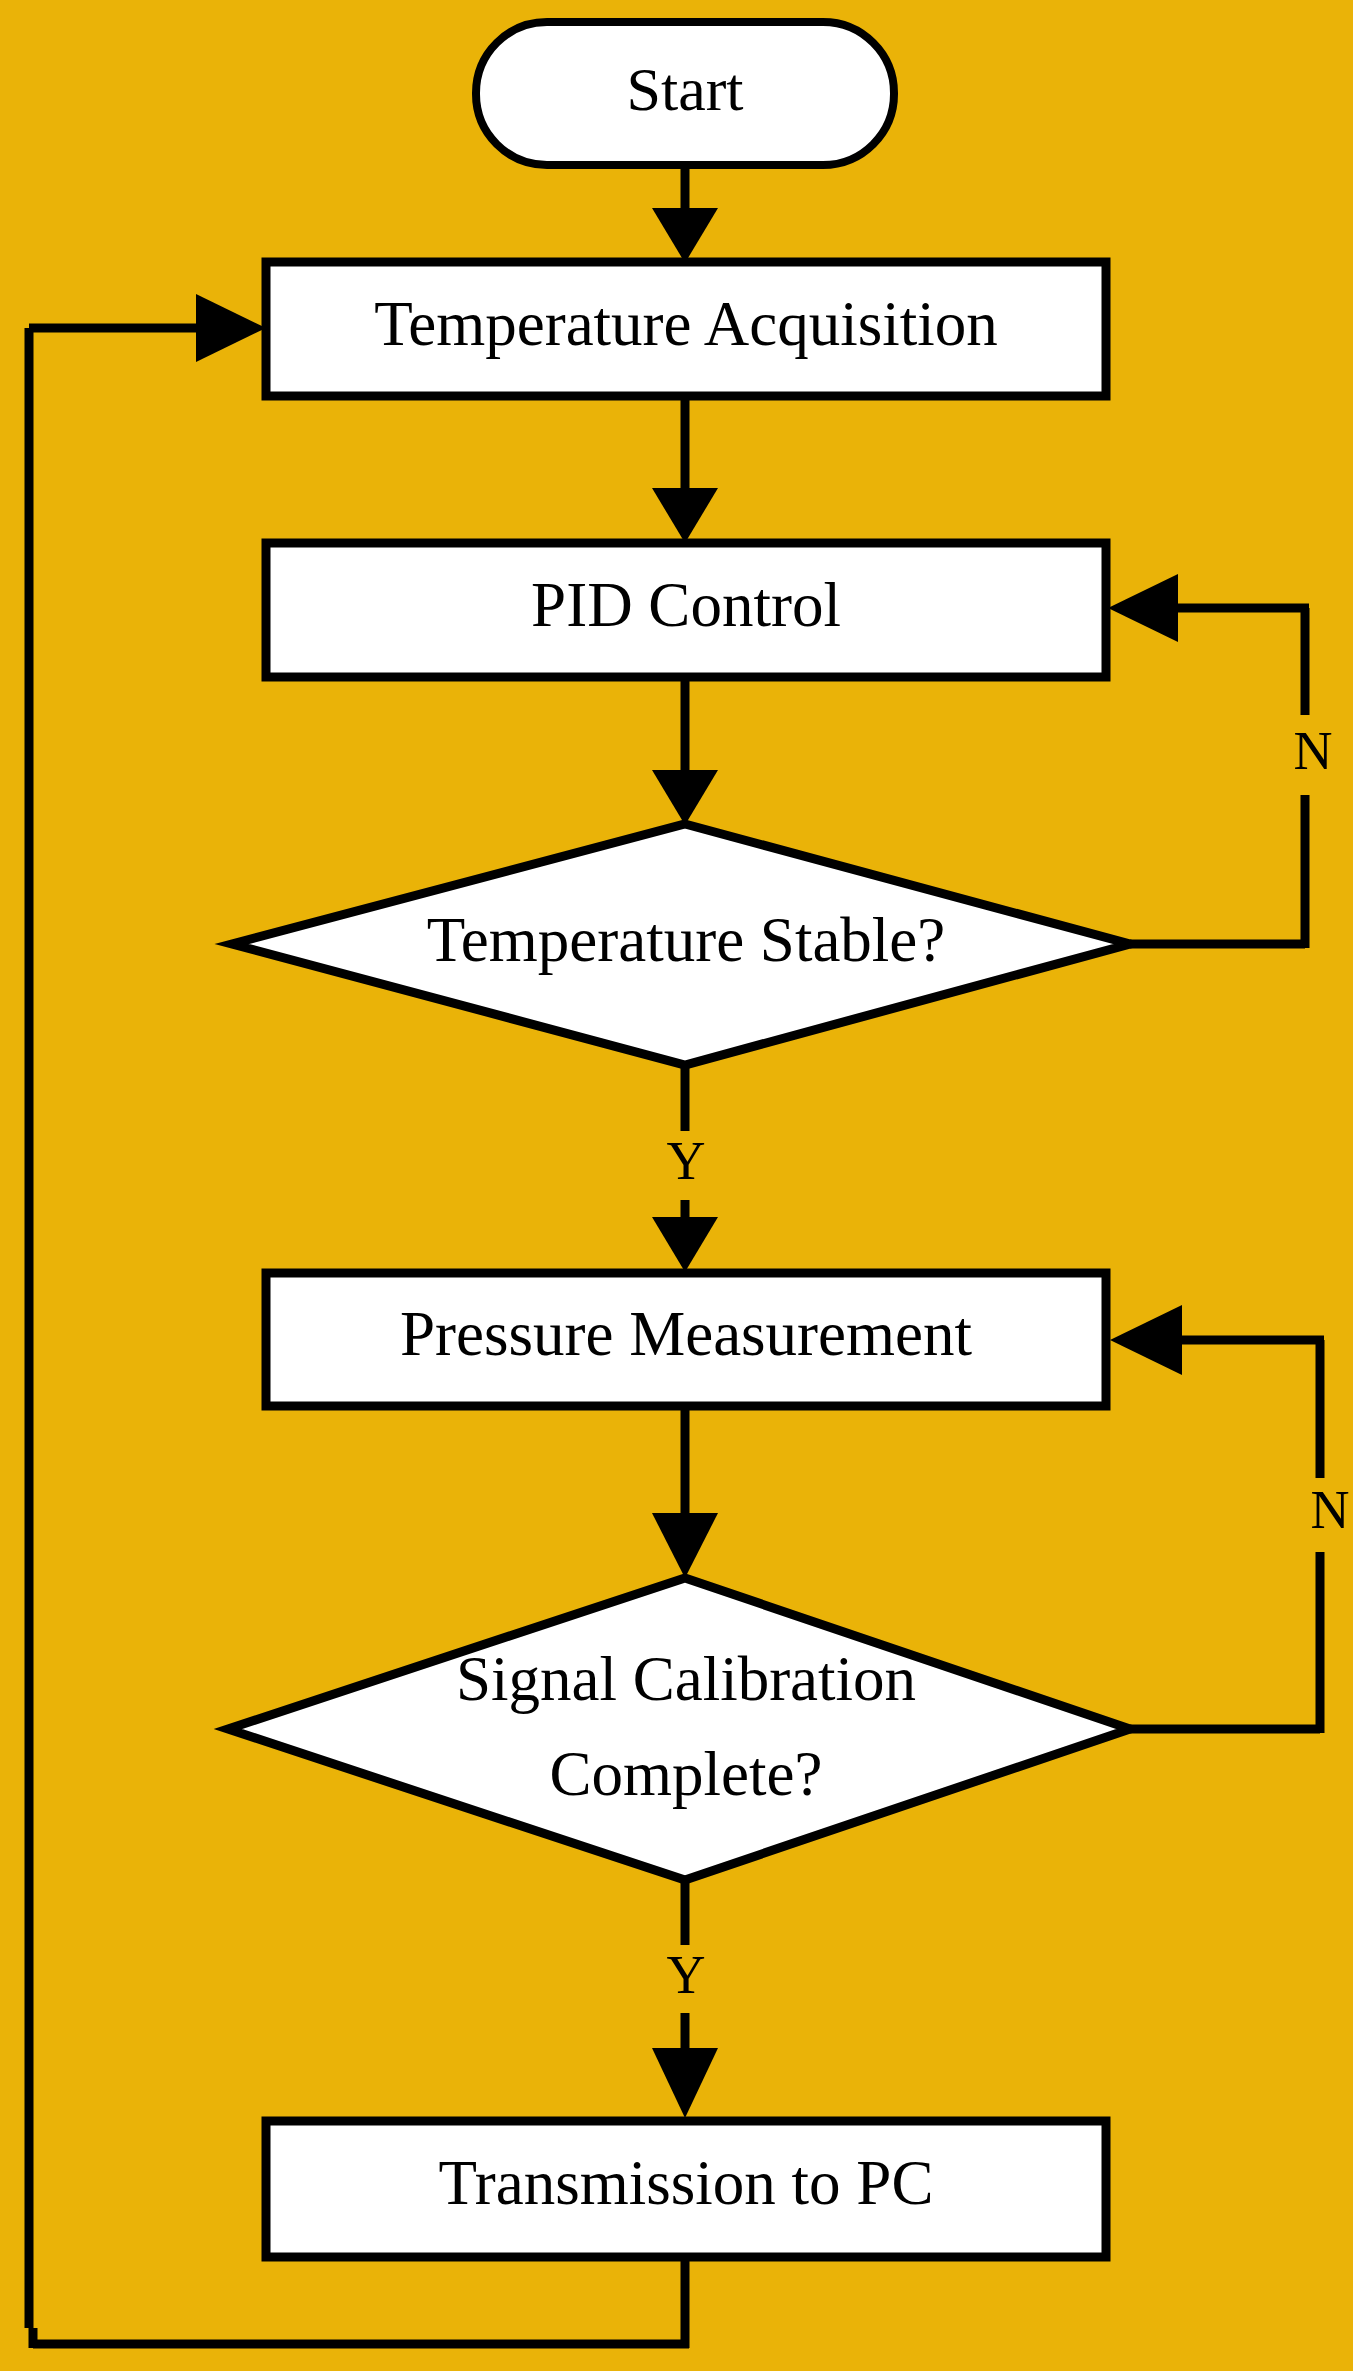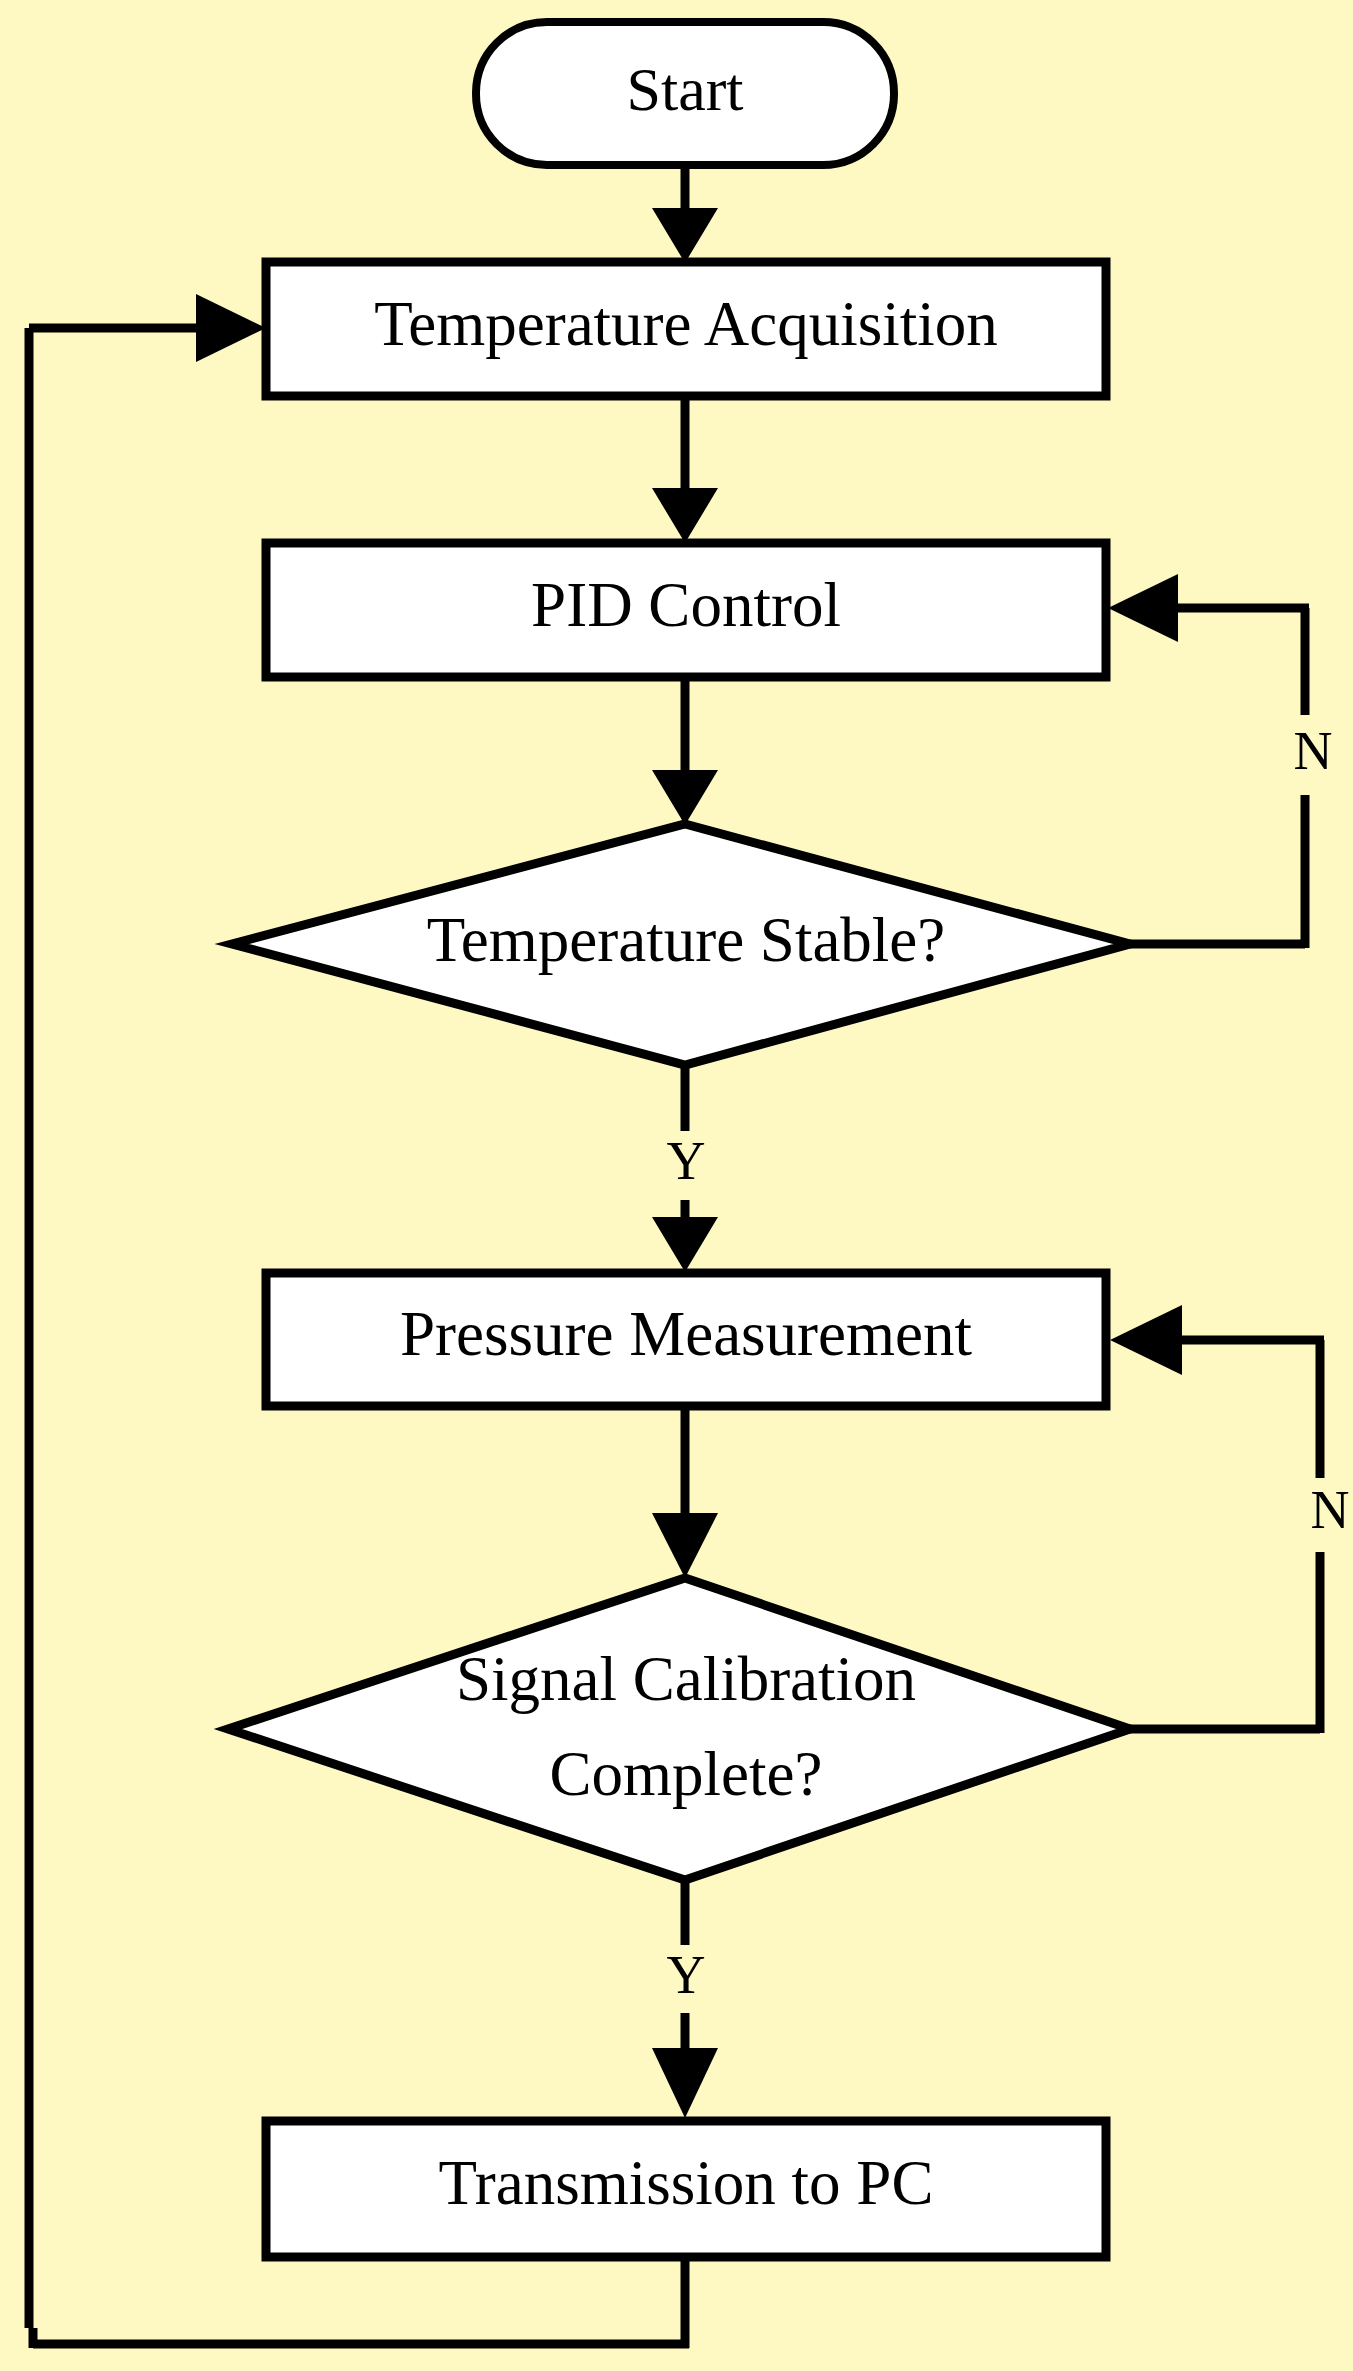--- a/index.html
+++ b/index.html
@@ -10,21 +10,21 @@
   body {
     width: 1353px;
     height: 2371px;
     font-family: "Liberation Serif", "DejaVu Serif", serif;
     overflow: hidden;
   }
   #flowchart-root {
     position: relative;
     width: 1353px;
     height: 2371px;
-    background: #fef9c3;
+    background: #eab308;
   }
   svg.flow-canvas {
     display: block;
     width: 1353px;
     height: 2371px;
   }
   .node-shape {
     fill: #ffffff;
     stroke: #000000;
     stroke-width: 9;

